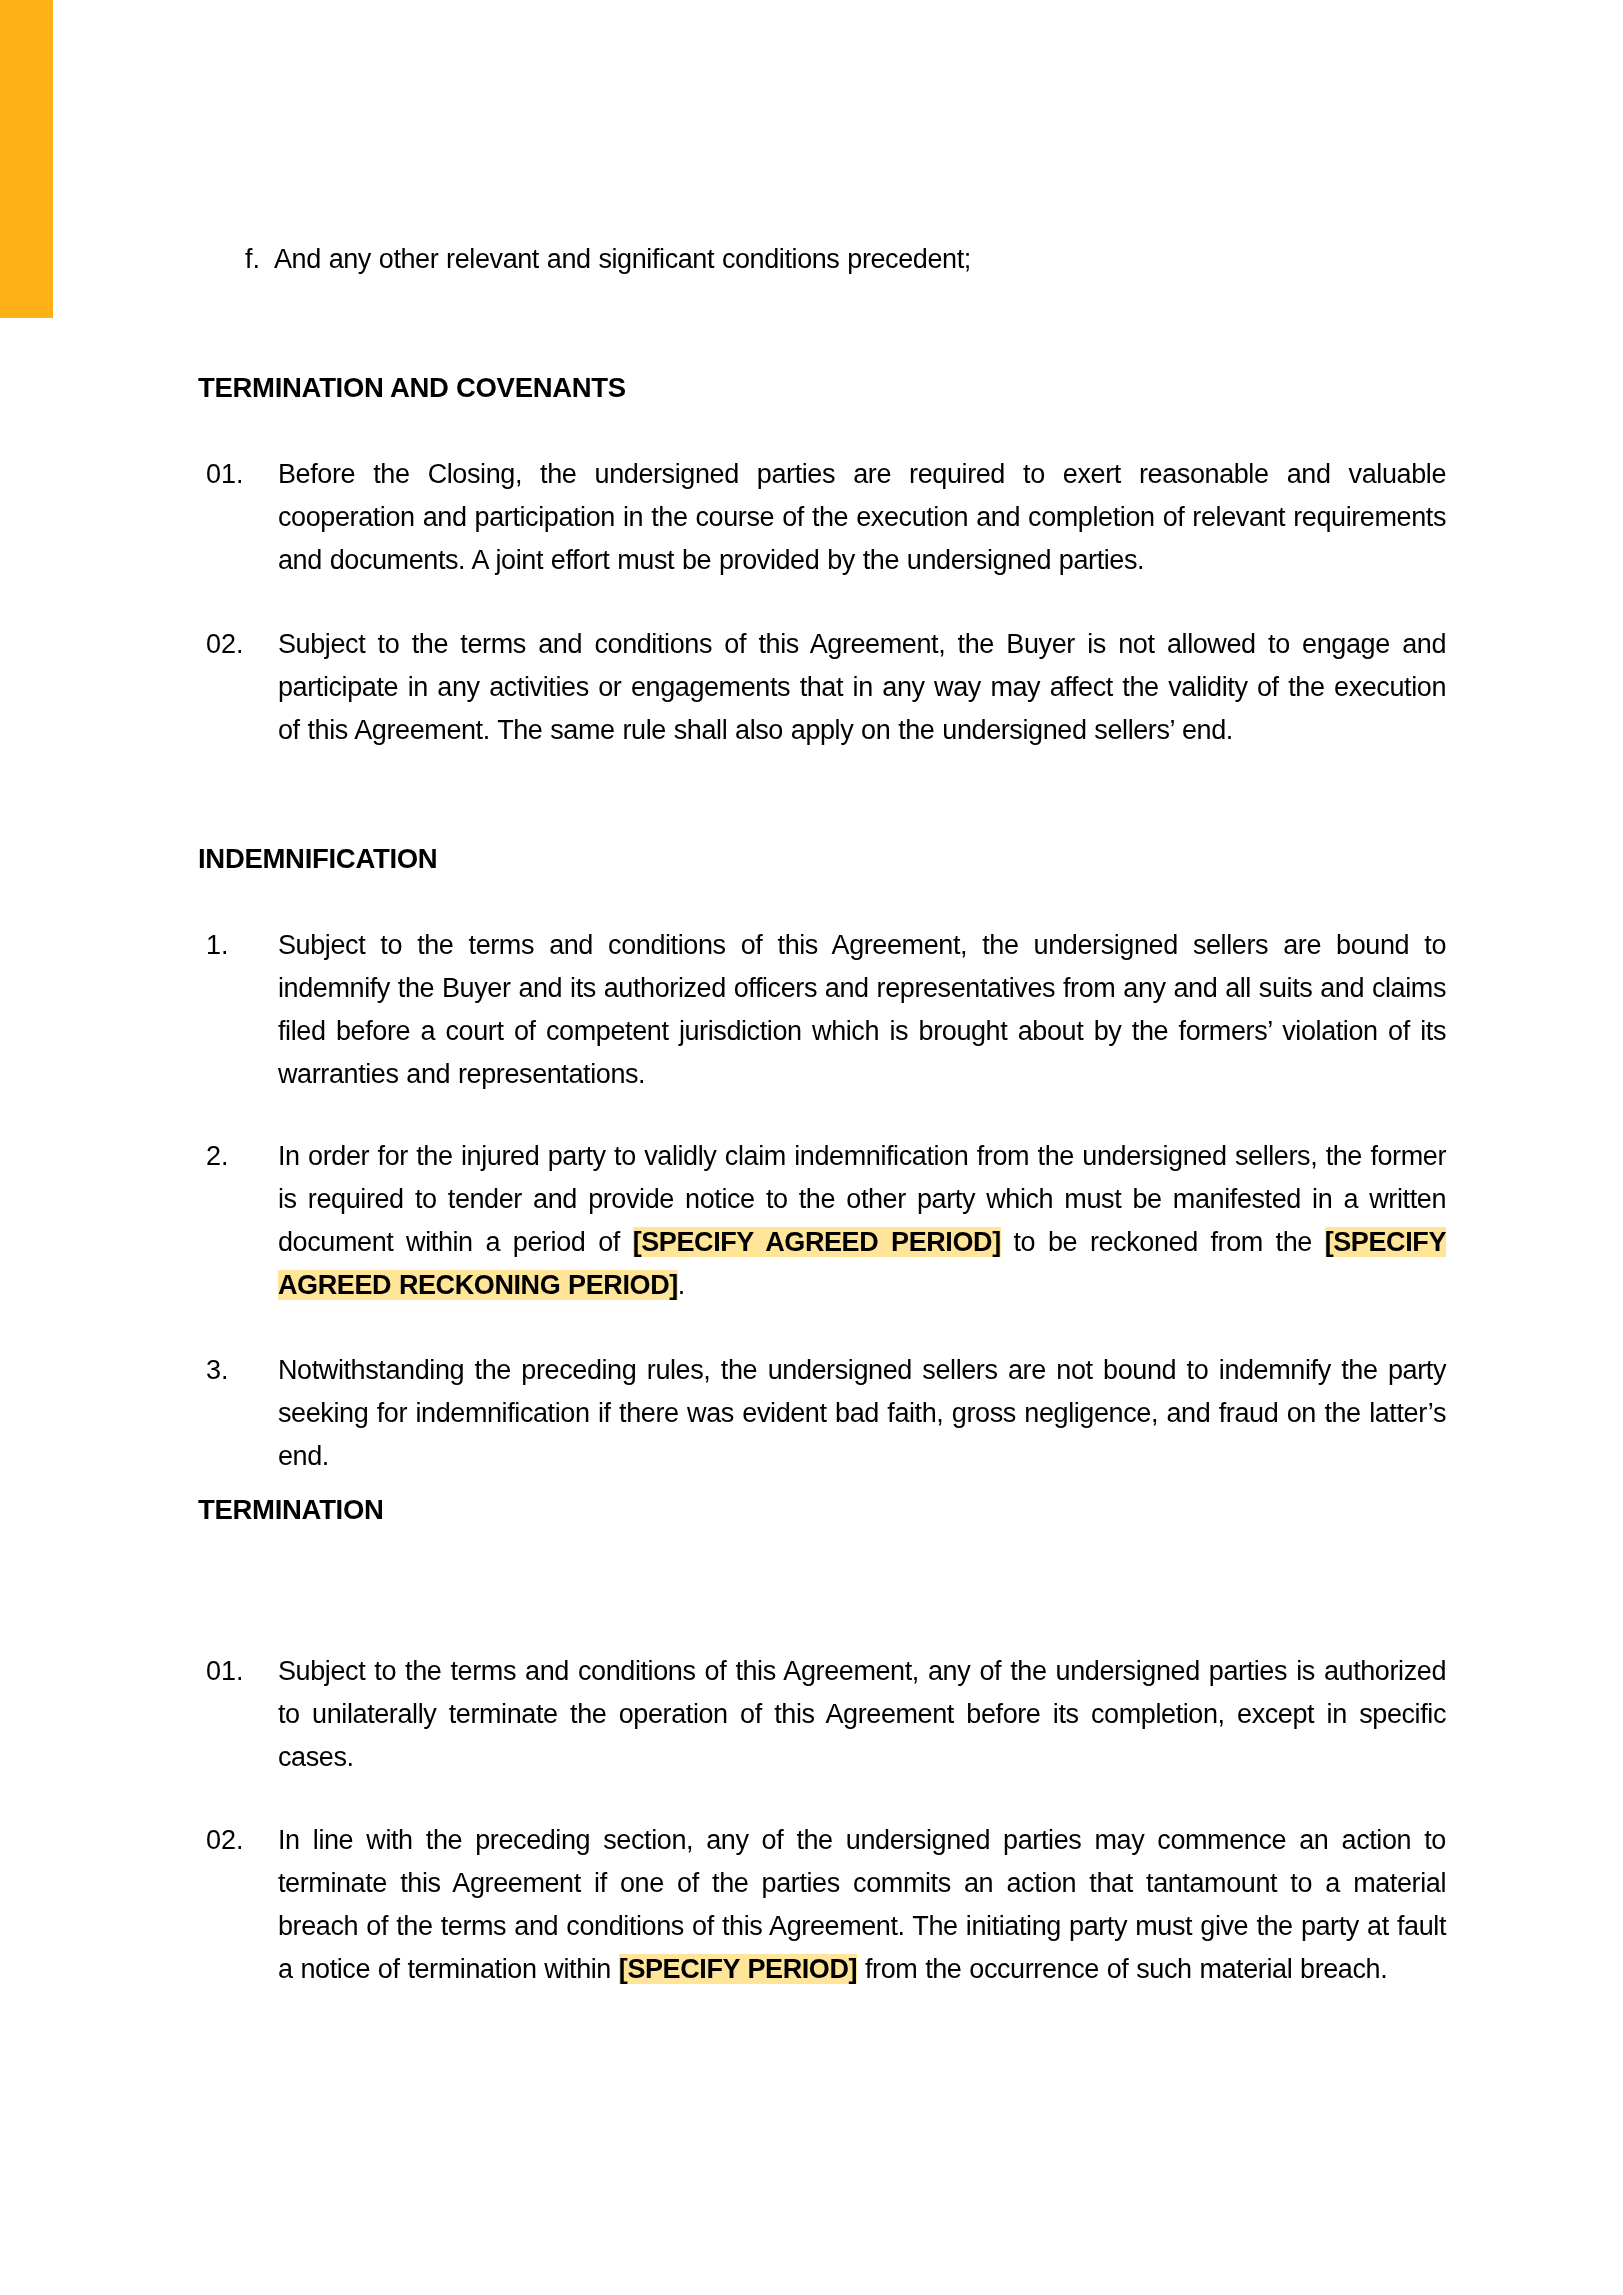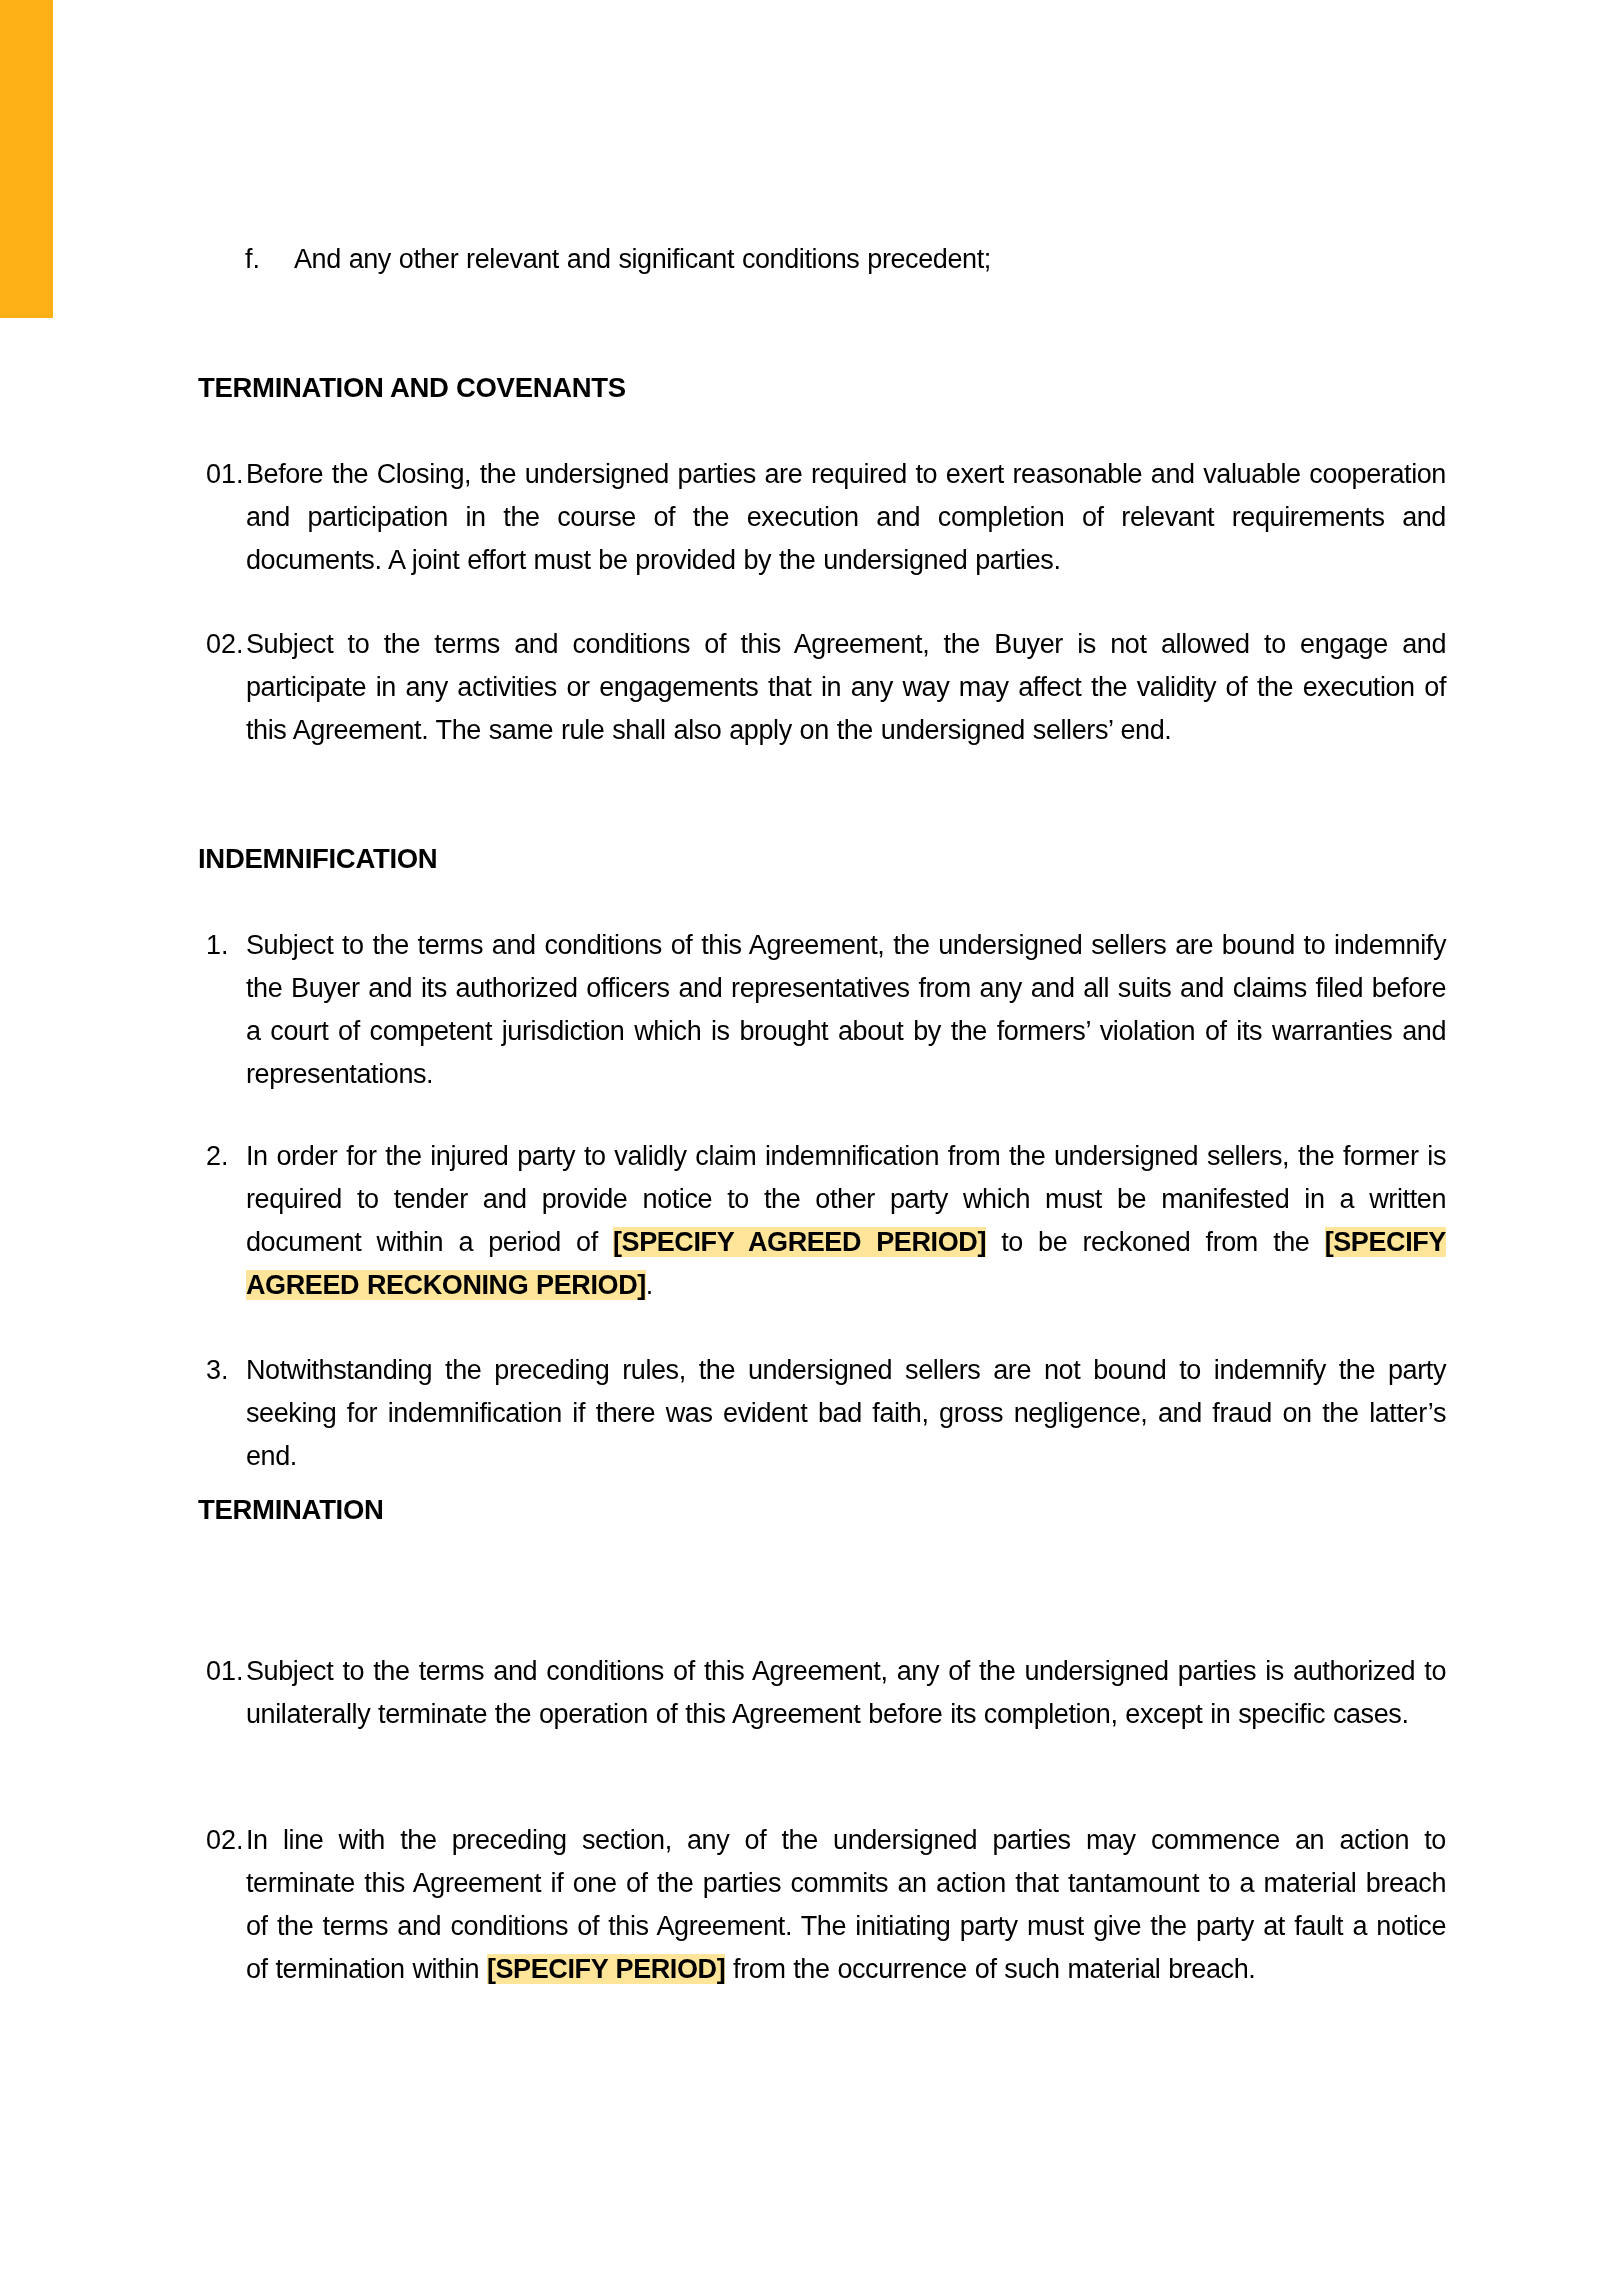--- a/index.html
+++ b/index.html
@@ -8,24 +8,24 @@
     background: #ffffff; color: #000000;
     font-family: "Liberation Sans", "DejaVu Sans", sans-serif;
   }
   .accent-bar { position: absolute; left: 0; top: 0; width: 53px; height: 318px; background: #FDB117; }
   .heading {
     position: absolute; left: 198px; font-weight: bold; font-size: 27.5px; line-height: 43px;
     letter-spacing: -0.3px; white-space: nowrap;
   }
   .item { position: absolute; left: 206px; width: 1240px; font-size: 27px; line-height: 43px; }
   .item .num { position: absolute; left: 0; top: 0; width: 50px; white-space: nowrap; }
-  .item .text { margin-left: 40px; text-align: justify; letter-spacing: -0.4px; word-spacing: 0.7px; }
+  .item .text { margin-left: 72px; text-align: justify; letter-spacing: -0.4px; word-spacing: 0.7px; }
   .item.sub { left: 245px; width: 1193px; }
   .item.sub .num { width: 49px; }
-  .item.sub .text { margin-left: 49px; }
+  .item.sub .text { margin-left: 29px; }
   .hl { background: #FFE599; font-weight: bold; }
 </style>
 </head>
 <body>
 
 <div class="accent-bar" style="background: rgb(253, 177, 23);"></div>
 
 <div class="item sub" style="top:238px;">
   <span class="num">f.</span>
   <div class="text">And any other relevant and significant conditions precedent;</div>

